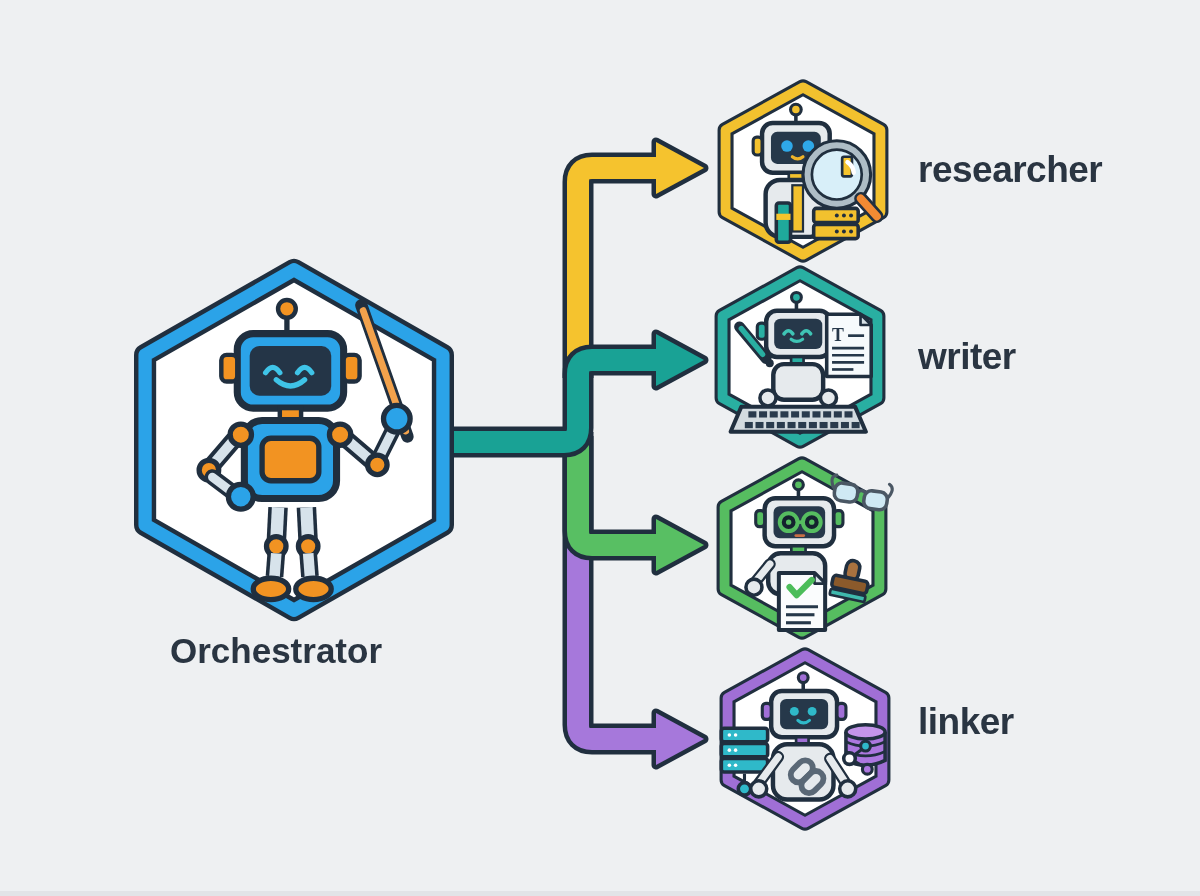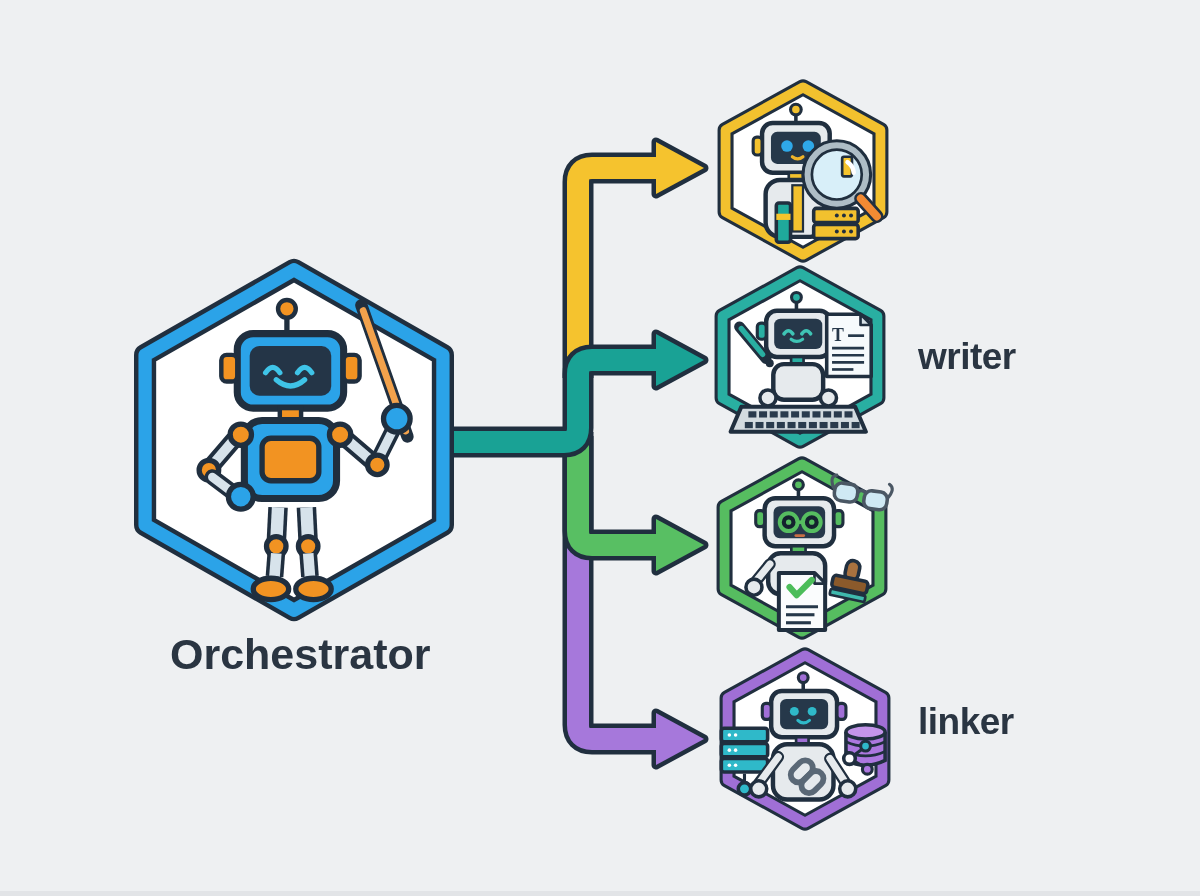--- a/index.html
+++ b/index.html
@@ -22,21 +22,21 @@
   .hexring{fill:none;stroke-width:11;stroke-linejoin:round;}
   .hexbase-big{fill:#FFFFFF;stroke:#202F3F;stroke-width:12.5;stroke-linejoin:round;}
   .hexring-big{fill:none;stroke-width:7.5;stroke-linejoin:round;}
   .agent-label{
     position:absolute;left:918px;
     font-weight:bold;font-size:37px;line-height:1;
     color:#2A3542;letter-spacing:-0.5px;
   }
   .orch-label{
     position:absolute;left:170px;top:633px;
-    font-weight:bold;font-size:43px;line-height:1;
+    font-weight:bold;font-size:35px;line-height:1;
     color:#2A3542;letter-spacing:0px;
   }
   .bottom-edge{
     position:absolute;left:0;bottom:0;width:1200px;height:5px;
     background:#E2E4E7;
   }
 </style>
 </head>
 <body>
 
@@ -323,17 +323,18 @@
         <line x1="150" y1="122" x2="166" y2="110" stroke="#202F3F" stroke-width="3.5"></line>
         <line x1="150" y1="122" x2="168" y2="132" stroke="#202F3F" stroke-width="3.5"></line>
         <circle cx="150" cy="122" r="6.5" fill="#FFFFFF" stroke="#202F3F" stroke-width="4"></circle>
         <circle cx="168" cy="108" r="5.5" fill="#2FB9C9" stroke="#202F3F" stroke-width="3.5"></circle>
         <circle cx="170" cy="134" r="5.5" fill="#AC77DF" stroke="#202F3F" stroke-width="3.5"></circle>
       </g>
     </g>
   </svg>
 
   <div class="orch-label">Orchestrator</div>
+  <div class="agent-label" style="top:151px">researcher</div>
   <div class="agent-label" style="top:338px">writer</div>
   <div class="agent-label" style="top:703px">linker</div>
 
   <div class="bottom-edge"></div>
 </div>
 
 </body></html>

